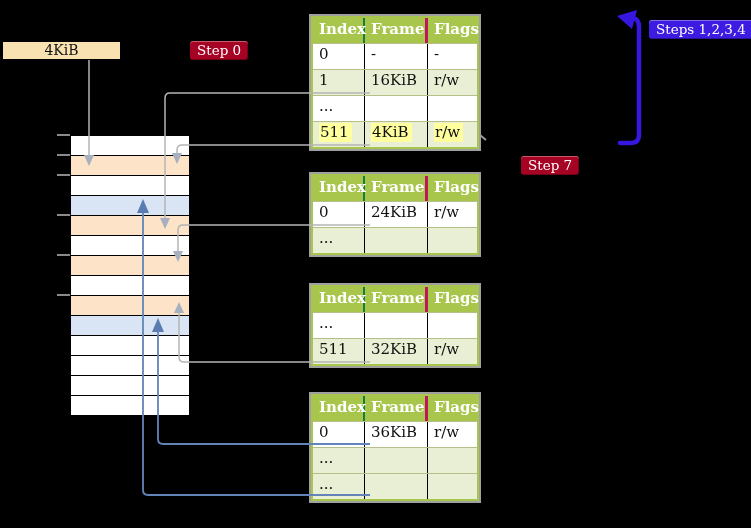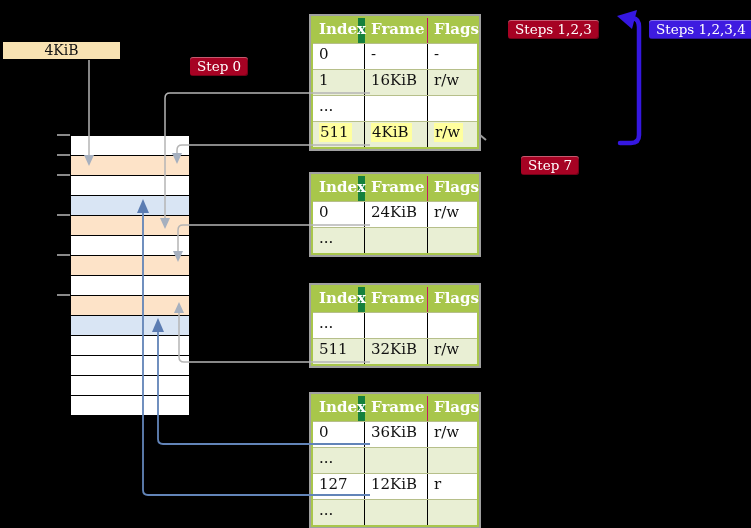--- a/index.html
+++ b/index.html
@@ -24,22 +24,22 @@
   .c-white{background:#ffffff;}
   .c-peach{background:#fde3c8;}
   .c-blue{background:#d9e5f4;}
   .tick{position:absolute;left:57px;width:13px;height:2px;background:#8a8a8a;}
 
   
   .ptable{position:absolute;border:2px solid #a0a0a0;}
   .tframe{border:2px solid #a8c64b;background:#a8c64b;}
   .thead{display:flex;height:25px;background:#a8c64b;}
   .th{color:#fff;font-weight:bold;font-size:15px;padding:2px 0 0 6px;box-sizing:border-box;}
-  .th.c1{width:52px;border-right:7px solid #15803d;}
-  .th.c2{width:63px;border-right:1px solid #be185d;}
+  .th.c1{width:52px;border-right:2px solid #15803d;}
+  .th.c2{width:63px;border-right:3px solid #be185d;}
   .th.c3{width:49px;text-align:right;}
   .trow{display:flex;height:25px;border-top:1px solid #b6bf8a;}
   .trow:first-of-type{border-top:none;}
   .trow.white{background:#ffffff;}
   .trow.green{background:#e9efd4;}
   .td{font-size:15px;color:#111;padding:1px 0 0 6px;box-sizing:border-box;overflow:hidden;}
   .td.c1{width:52px;border-right:1px solid #000;}
   .td.c2{width:63px;border-right:1px solid #000;}
   .td.c3{width:49px;}
   .hl{background:#ffff9e;padding:0 3px 1px 1px;}
@@ -47,22 +47,21 @@
   
   svg.overlay{position:absolute;left:0;top:0;pointer-events:none;}
 </style>
 </head>
 <body>
 
 <div class="canvas">
 
   <div class="framelabel">4KiB</div>
 
-  <div class="badge red" style="left:190px;top:57px;">Step 0</div>
-  <div class="badge red" style="left:508px;top:20px;">Steps 1,2,3</div>
+  <div class="badge red" style="left:190px;top:41px;">Step 0</div>
   <div class="badge blue" style="left:649px;top:20px;">Steps 1,2,3,4</div>
   <div class="badge red" style="left:521px;top:156px;">Step 7</div>
 
   <div class="stack">
     <div class="mrow c-white"></div>
     <div class="mrow c-peach"></div>
     <div class="mrow c-white"></div>
     <div class="mrow c-blue"></div>
     <div class="mrow c-peach"></div>
     <div class="mrow c-white"></div>
@@ -163,25 +162,20 @@
       <div class="trow white">
         <div class="td c1">0</div>
         <div class="td c2">36KiB</div>
         <div class="td c3">r/w</div>
       </div>
       <div class="trow green">
         <div class="td c1">...</div>
         <div class="td c2"></div>
         <div class="td c3"></div>
       </div>
-      <div class="trow white">
-        <div class="td c1">127</div>
-        <div class="td c2">12KiB</div>
-        <div class="td c3">r</div>
-      </div>
       <div class="trow green">
         <div class="td c1">...</div>
         <div class="td c2"></div>
         <div class="td c3"></div>
       </div>
     </div>
   </div>
 
   <svg class="overlay" width="751" height="528" viewBox="0 0 751 528">
 

